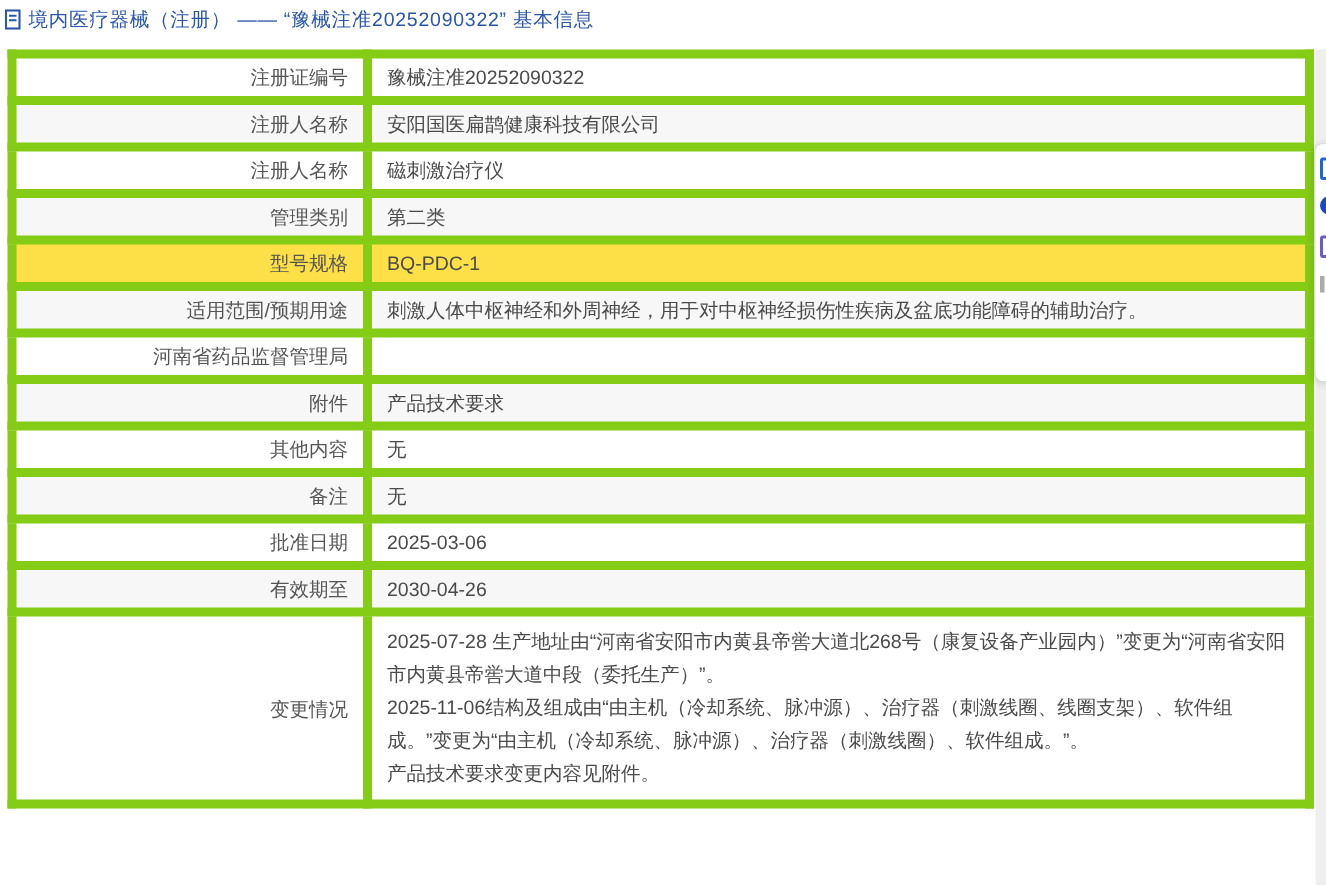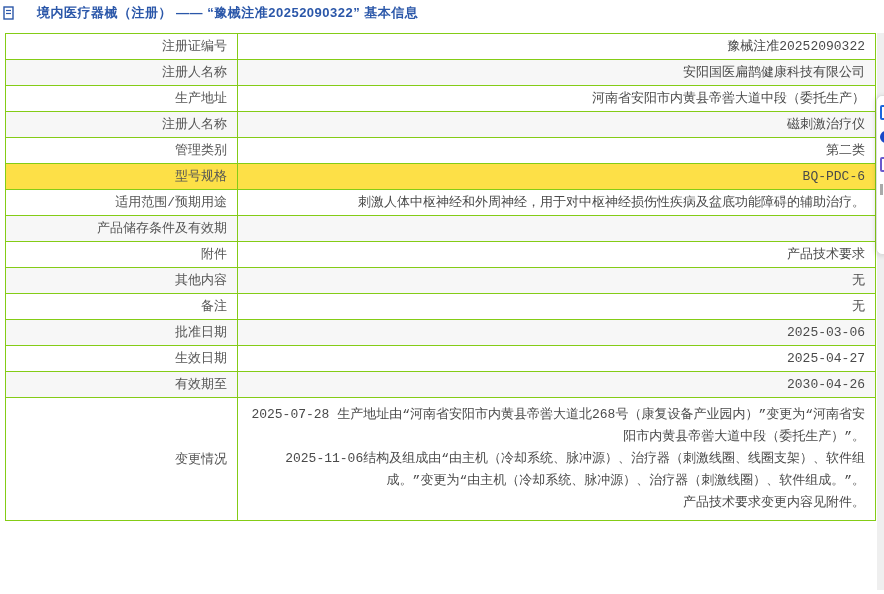--- a/index.html
+++ b/index.html
@@ -8,41 +8,40 @@
     background:#ffffff;
     font-family:"Liberation Sans","DejaVu Sans",sans-serif;
   }
   
   .page-header{
     position:absolute;top:3px;left:3px;height:20px;
     display:flex;align-items:center;gap:4px;
   }
   .page-header .doc-icon{display:inline-flex;align-items:center;}
   .page-title{
-    margin:18px;font-size:13px;font-weight:bold;color:#2b57a9;
+    margin:0;font-size:13px;font-weight:normal;color:#2b57a9;
     letter-spacing:.5px;white-space:nowrap;
   }
   
   .table-wrap{position:absolute;top:33px;left:5px;}
   table.info-table{
     border-collapse:collapse;table-layout:fixed;width:871px;
     font-size:13px;
   }
   table.info-table td{
-    border:1px solid #84cc16;
+    border:6px solid #84cc16;
     padding:4px 10px;
     line-height:17px;
     vertical-align:middle;
-    font-family:Liberation Mono, monospace;
   }
   td.lbl{
     width:211px;text-align:right;color:#555555;
     white-space:nowrap;
   }
-  td.val{color:#4a4a4a;text-align:right;padding-left:12px;}
+  td.val{color:#4a4a4a;text-align:left;padding-left:12px;}
   tr:nth-child(even) td{background:#f7f7f7;}
   tr.hovered td{background:#fde047;}
   td.val.multiline{
     white-space:pre-line;line-height:22px;
     padding-top:6px;padding-bottom:6px;
   }
   
   .right-strip{
     position:absolute;left:877px;top:33px;width:7px;height:557px;
     background:#efefef;
@@ -78,62 +77,54 @@
     <tbody>
       <tr>
         <td class="lbl">注册证编号</td>
         <td class="val">豫械注准20252090322</td>
       </tr>
       <tr>
         <td class="lbl">注册人名称</td>
         <td class="val">安阳国医扁鹊健康科技有限公司</td>
       </tr>
       <tr>
-        <td class="lbl">生产地址</td>
-        <td class="val">河南省安阳市内黄县帝喾大道中段（委托生产）</td>
-      </tr>
-      <tr>
         <td class="lbl">注册人名称</td>
         <td class="val">磁刺激治疗仪</td>
       </tr>
       <tr>
         <td class="lbl">管理类别</td>
         <td class="val">第二类</td>
       </tr>
       <tr class="hovered">
         <td class="lbl">型号规格</td>
-        <td class="val">BQ-PDC-6</td>
+        <td class="val">BQ-PDC-1</td>
       </tr>
       <tr>
         <td class="lbl">适用范围/预期用途</td>
         <td class="val">刺激人体中枢神经和外周神经，用于对中枢神经损伤性疾病及盆底功能障碍的辅助治疗。</td>
       </tr>
       <tr>
-        <td class="lbl">产品储存条件及有效期</td>
+        <td class="lbl">河南省药品监督管理局</td>
         <td class="val"></td>
       </tr>
       <tr>
         <td class="lbl">附件</td>
         <td class="val">产品技术要求</td>
       </tr>
       <tr>
         <td class="lbl">其他内容</td>
         <td class="val">无</td>
       </tr>
       <tr>
         <td class="lbl">备注</td>
         <td class="val">无</td>
       </tr>
       <tr>
         <td class="lbl">批准日期</td>
         <td class="val">2025-03-06</td>
-      </tr>
-      <tr>
-        <td class="lbl">生效日期</td>
-        <td class="val">2025-04-27</td>
       </tr>
       <tr>
         <td class="lbl">有效期至</td>
         <td class="val">2030-04-26</td>
       </tr>
       <tr>
         <td class="lbl">变更情况</td>
         <td class="val multiline">2025-07-28 生产地址由“河南省安阳市内黄县帝喾大道北268号（康复设备产业园内）”变更为“河南省安阳市内黄县帝喾大道中段（委托生产）”。
 2025-11-06结构及组成由“由主机（冷却系统、脉冲源）、治疗器（刺激线圈、线圈支架）、软件组成。”变更为“由主机（冷却系统、脉冲源）、治疗器（刺激线圈）、软件组成。”。
 产品技术要求变更内容见附件。</td>

